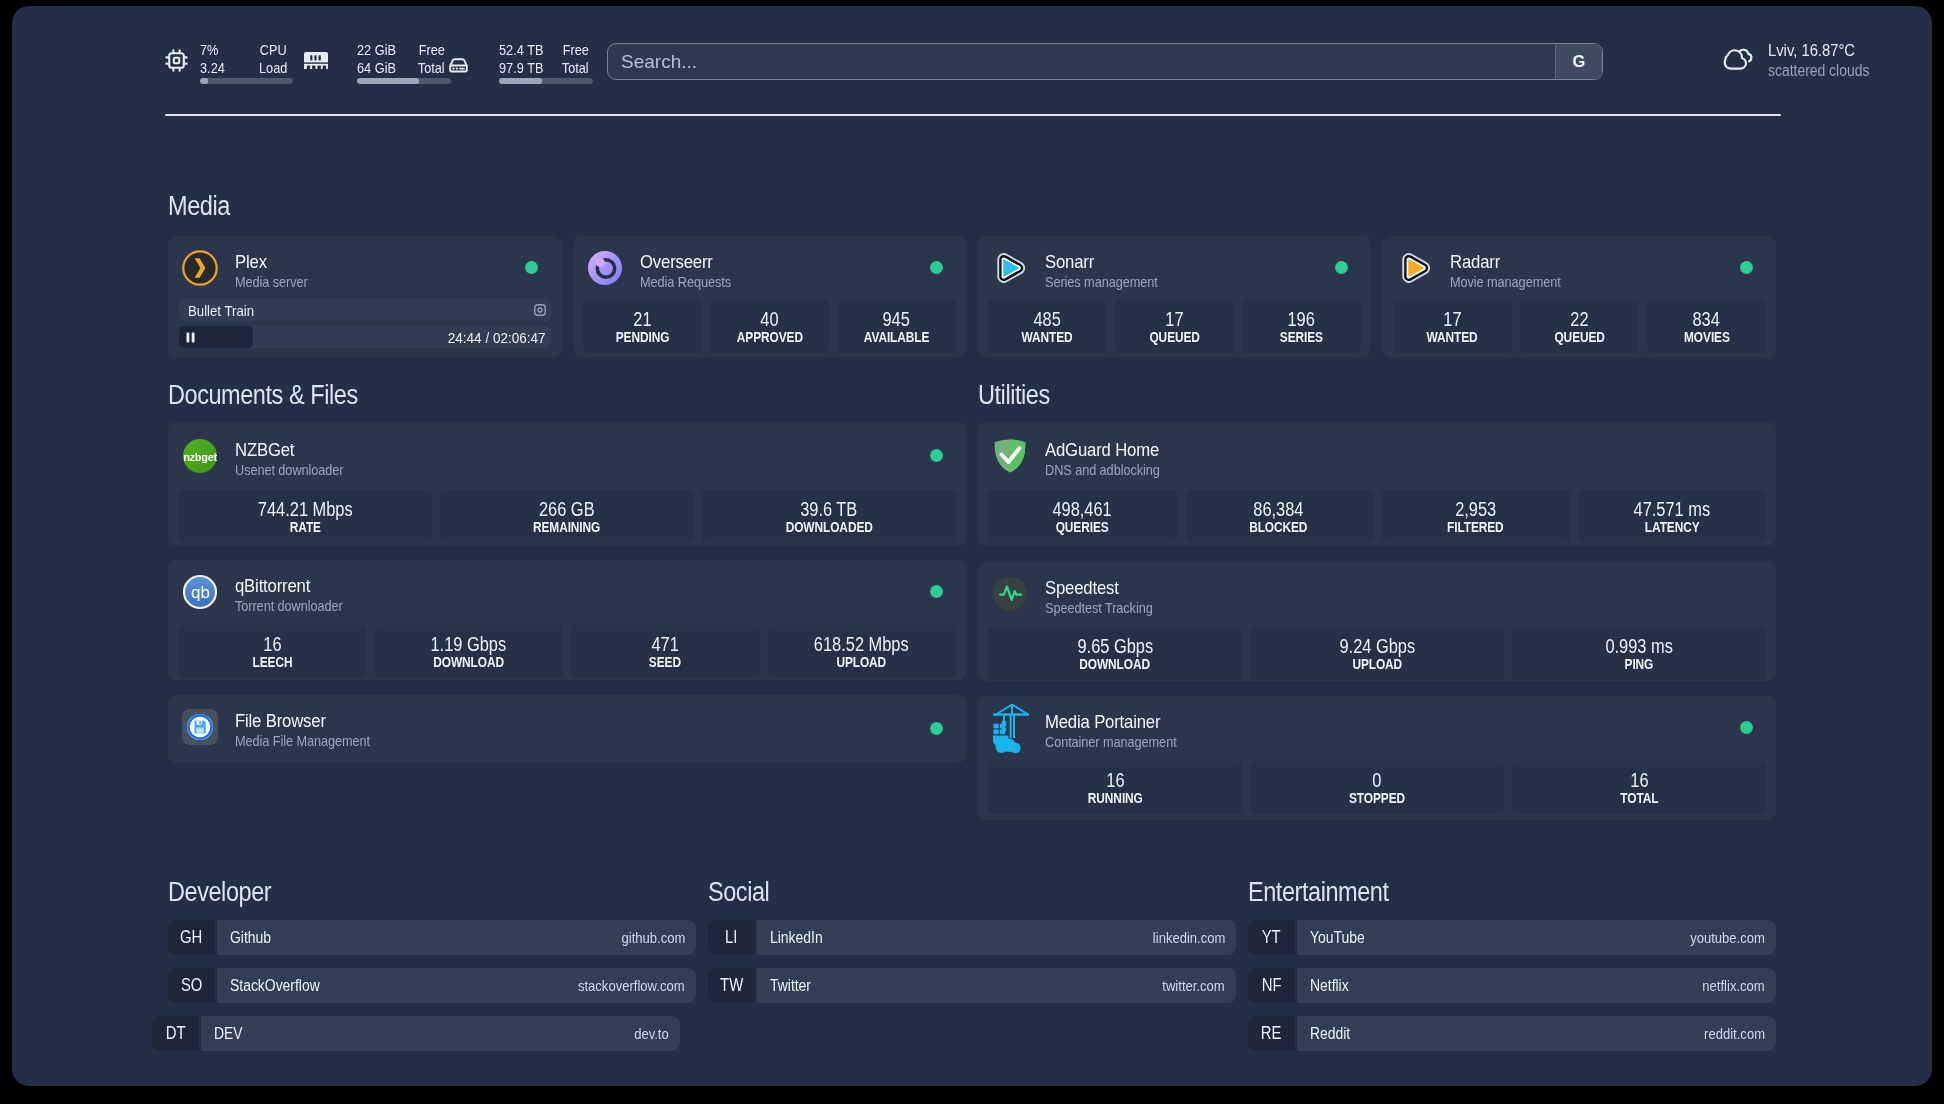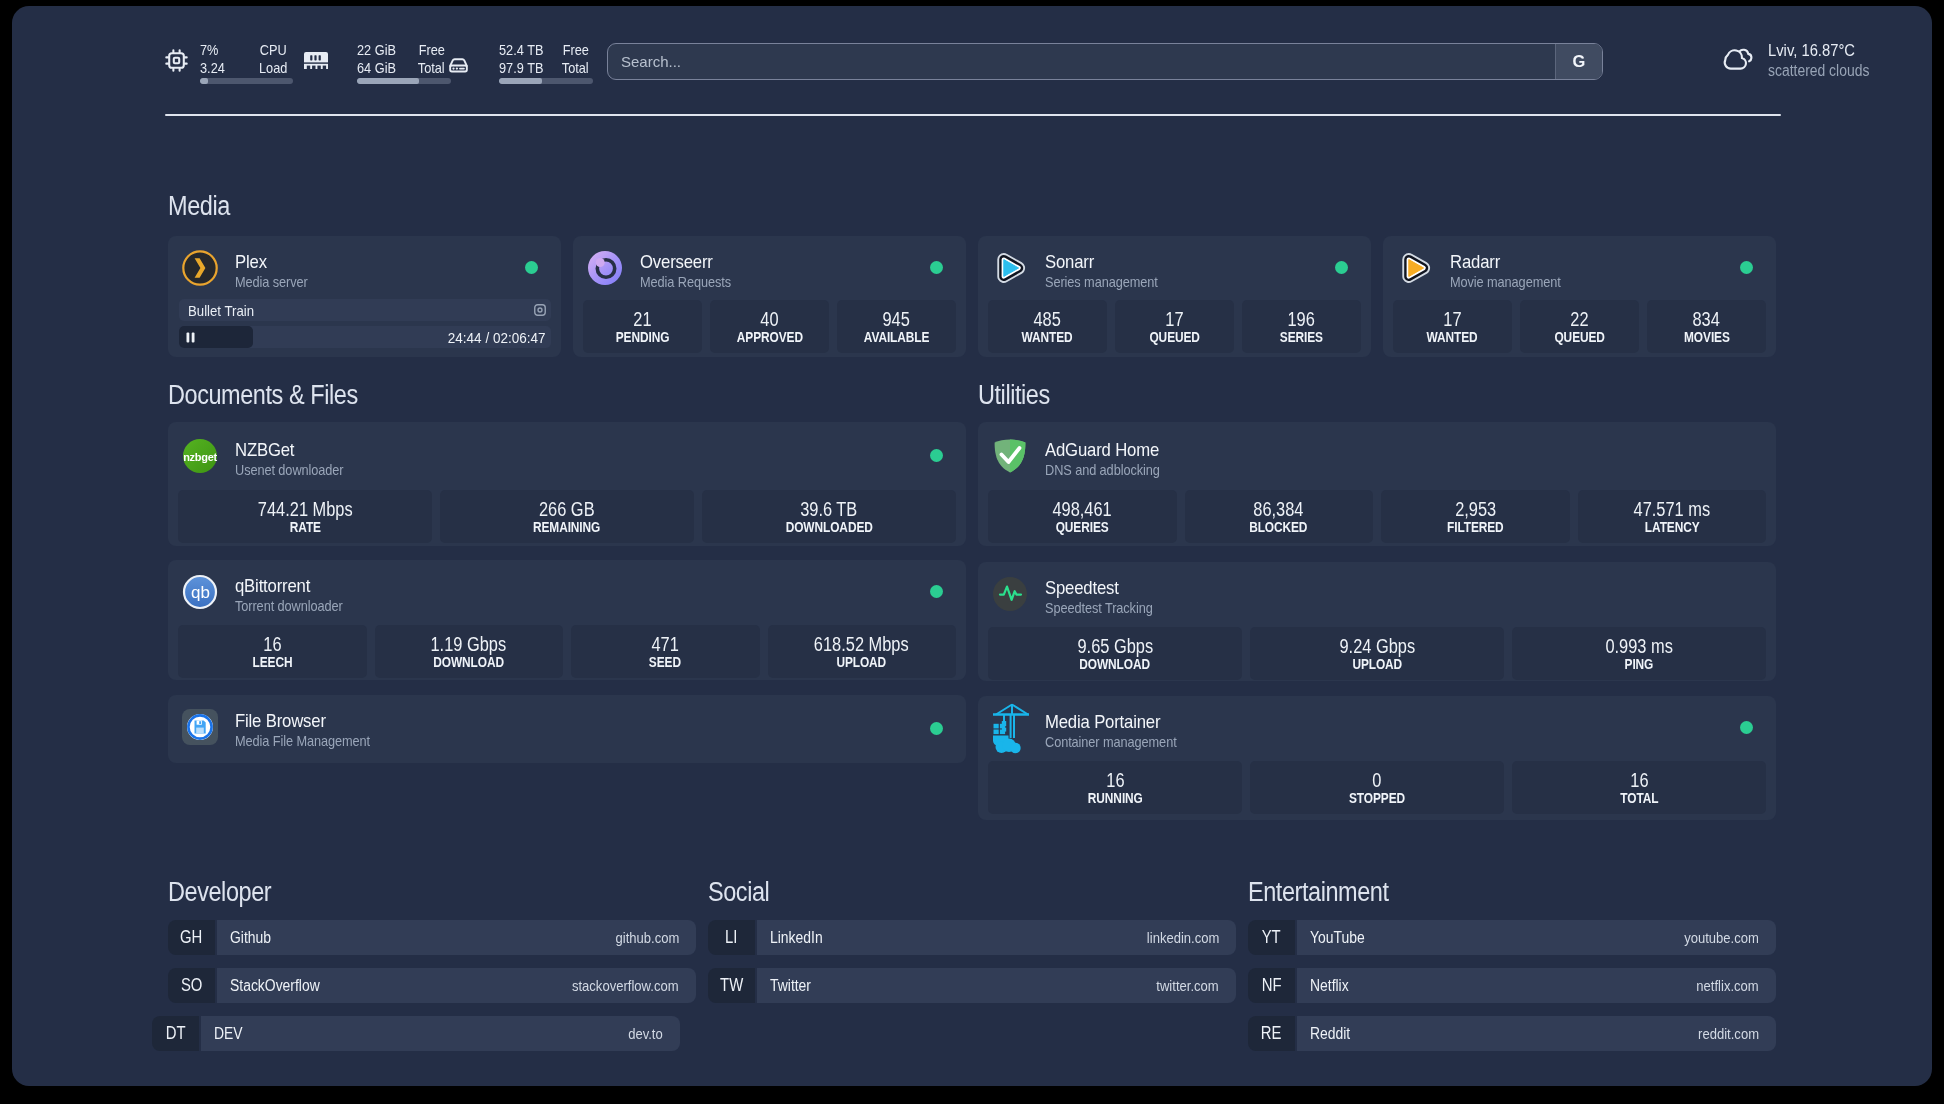--- a/index.html
+++ b/index.html
@@ -13,21 +13,21 @@
   .ricon { flex:0 0 auto; }
   .rtxt { margin-left:29px; }
   .rrow { display:flex; justify-content:space-between; font-size:15px; line-height:17.5px; color:#e7ecf4; white-space:nowrap; }
   .rrow span:first-child { transform:scaleX(.85); transform-origin:0 50%; }
   .rrow span:last-child { transform:scaleX(.85); transform-origin:100% 50%; }
   .rbar { margin-top:1.5px; height:6px; border-radius:3px; background:#4d576e; position:relative; overflow:hidden; }
   .rbar i { position:absolute; left:0; top:0; bottom:0; border-radius:2px; background:#9aa5b8; display:block; }
 
   .search { position:absolute; left:607px; top:43px; width:996px; height:37px;
     background:#2e394f; border:1.5px solid #79829a; border-radius:9px; display:flex; align-items:center; }
-  .search .ph { margin-left:13px; font-size:15px; color:#b7c0ce; }
+  .search .ph { margin-left:13px; font-size:19px; color:#b7c0ce; }
   .search .g { margin-left:auto; width:47px; height:100%; background:#404b61; border-left:1px solid #5c667c;
     border-radius:0 7px 7px 0; display:flex; align-items:center; justify-content:center;
     color:#f2f5fa; font-size:16.5px; font-weight:600; }
 
   .weather { position:absolute; left:1722px; top:40px; display:flex; }
   .weather .wt { margin-left:13px; }
   .weather .wt { margin-top:1px; }
   .weather .wt .l1 { font-size:17px; color:#e7ecf4; line-height:20px; transform:scaleX(.87); transform-origin:0 50%; white-space:nowrap; }
   .weather .wt .l2 { font-size:16px; color:#98a4b6; line-height:20px; transform:scaleX(.87); transform-origin:0 50%; white-space:nowrap; }
 
@@ -62,21 +62,21 @@
   .prow1 svg { margin-left:auto; margin-right:4px; }
   .ppill { width:74px; height:22px; border-radius:5px; background:#1d2639; display:flex; align-items:center; }
   .ptime { margin-left:auto; margin-right:6px; font-size:15px; color:#eef2f7; transform:scaleX(.9); transform-origin:100% 50%; }
 
   
   .bm { position:absolute; display:flex; height:35px; }
   .ab { width:47px; background:#1e2739; border-radius:8px 0 0 8px; display:flex; align-items:center;
     justify-content:center; font-size:17.5px; color:#edf1f7; }
   .ab i { font-style:normal; transform:scaleX(.85); }
   .pill { flex:1; margin-left:2px; background:#323d56; border-radius:0 8px 8px 0; display:flex;
-    align-items:center; padding:0 17px 0 13px; }
+    align-items:center; padding:0 11px 0 13px; }
   .pill .nm { font-size:16px; color:#eef2f7; transform:scaleX(.87); transform-origin:0 50%; }
   .pill .url { margin-left:auto; font-size:15px; color:#d2d9e4; transform:scaleX(.87); transform-origin:100% 50%; }
 </style>
 </head>
 <body>
 <div class="frame"></div>
 
 <div class="res" style="left:164px; top:41px;">
   <svg class="ricon" width="25" height="25" viewBox="0 0 24 24" fill="none" stroke="#e7ecf4" stroke-width="2" stroke-linecap="round" style="margin-top:7px;">
     <rect x="5" y="5" width="14" height="14" rx="2.5"></rect>

